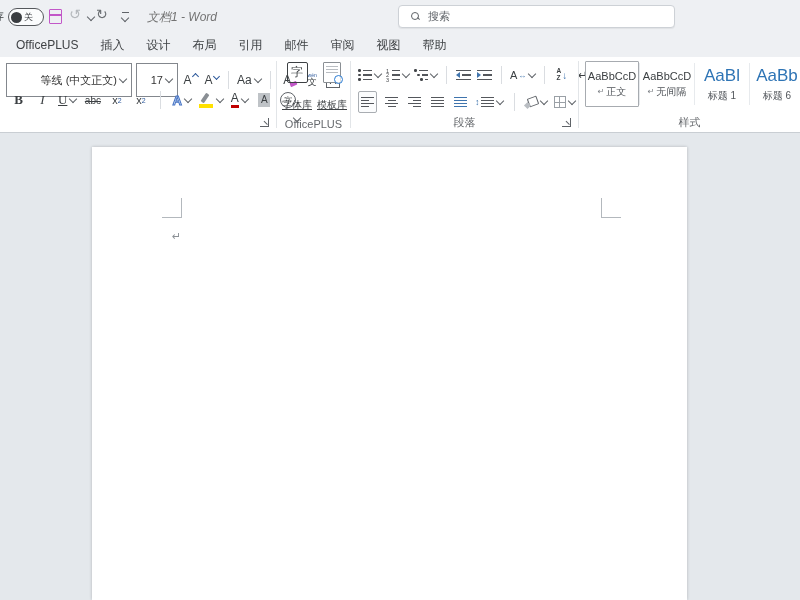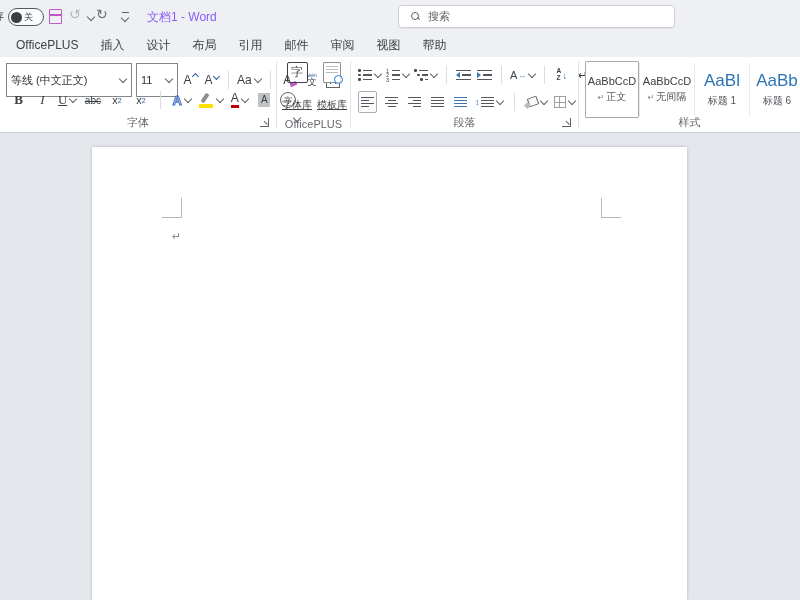--- a/index.html
+++ b/index.html
@@ -11,21 +11,21 @@
   .autosave{position:absolute;left:8px;top:8px;width:34px;height:16px;border:1px solid #55585c;border-radius:9px;background:#fbfcfd;display:flex;align-items:center;}
   .autosave .knob{width:11px;height:11px;border-radius:50%;background:#3a3d41;margin-left:2px;}
   .autosave .st{font-size:9px;color:#3a3d41;margin-left:2px;}
   .saveicon{position:absolute;left:49px;top:9px;width:11px;height:13px;border:1.6px solid #c257c8;border-radius:1px;}
   .saveicon:before{content:"";position:absolute;left:0;right:0;top:4px;height:1.6px;background:#c257c8;}
   .undo{position:absolute;left:69px;top:6px;font-size:14px;color:#b4b8bc;}
   .undo-chv{position:absolute;left:85px;top:16px;}
   .redo{position:absolute;left:96px;top:6px;font-size:14px;color:#6b6f73;}
   .qat-more{position:absolute;left:121px;top:12px;width:8px;}
   .qat-more .bar{width:7px;height:1px;background:#5f6368;margin:0 auto 2px;}
-  .doc-title{position:absolute;left:147px;top:9px;font-size:12px;color:#8b5cf6;}
+  .doc-title{position:absolute;left:147px;top:9px;font-size:12px;color:#737373;font-style:italic;}
   .searchbox{position:absolute;left:398px;top:5px;width:277px;height:23px;background:#fff;border:1px solid #cdd1d6;border-radius:4px;box-sizing:border-box;display:flex;align-items:center;box-shadow:0 1px 1px rgba(0,0,0,.06);}
   .mag{position:relative;width:9px;height:9px;margin:0 8px 0 12px;}
   .mag:before{content:"";position:absolute;left:0;top:0;width:6px;height:6px;border:1.2px solid #5f6368;border-radius:50%;}
   .mag:after{content:"";position:absolute;left:6px;top:6px;width:3px;height:1.2px;background:#5f6368;transform:rotate(45deg);}
   .search-ph{font-size:11px;color:#5f6368;}
 
   
   .tabrow{position:absolute;left:0;top:33px;width:800px;height:24px;background:#eef0f3;display:flex;align-items:center;padding-left:5px;box-sizing:border-box;}
   .tab{font-size:12px;color:#3f4245;padding:0 11px;line-height:24px;white-space:nowrap;}
 
@@ -33,21 +33,21 @@
   .ribbon{position:absolute;left:0;top:57px;width:800px;height:76px;background:#fff;border-bottom:1px solid #c9ced3;box-sizing:border-box;}
   .vsep{position:absolute;top:4px;bottom:4px;width:1px;background:#e2e5e8;}
   .grp{position:absolute;top:0;bottom:0;}
   .glabel{position:absolute;bottom:2px;left:0;right:0;text-align:center;font-size:11px;color:#65686c;}
   .launcher{position:absolute;right:7px;bottom:5px;width:8px;height:8px;border-right:1.2px solid #5f6368;border-bottom:1.2px solid #5f6368;}
   .launcher:before{content:"";position:absolute;right:1px;bottom:1px;width:5px;height:1.2px;background:#5f6368;transform:rotate(45deg);transform-origin:right bottom;}
   .rrow{position:absolute;display:flex;align-items:center;}
   .ib{display:flex;align-items:center;justify-content:center;height:20px;min-width:17px;color:#3c4043;font-size:12px;position:relative;}
   .chv{width:5px;height:5px;border-right:1.1px solid #5f6368;border-bottom:1.1px solid #5f6368;transform:rotate(45deg);margin:-2px 1px 0 3px;flex:0 0 auto;}
   .isep{width:1px;height:18px;background:#dadde1;margin:0 4px;}
-  .combo{display:flex;align-items:center;border:1px solid #83878d;background:#fff;height:20px;box-sizing:border-box;padding:16px 4px;font-size:11px;color:#333;justify-content:space-between;}
+  .combo{display:flex;align-items:center;border:1px solid #83878d;background:#fff;height:20px;box-sizing:border-box;padding:16px 4px;font-size:11px;color:#333;justify-content:flex-end;}
   .serif{font-family:"Liberation Serif","DejaVu Serif",serif;}
   .cu{width:4px;height:4px;border-left:1.2px solid #2b579a;border-top:1.2px solid #2b579a;transform:rotate(45deg);margin:-8px 0 0 1px;}
   .cdn{width:4px;height:4px;border-right:1.2px solid #2b579a;border-bottom:1.2px solid #2b579a;transform:rotate(45deg);margin:-8px 0 0 1px;}
   .clearfmt{position:relative;font-size:12px;}
   .eraser{position:absolute;right:-6px;bottom:1px;width:7px;height:4px;background:#c257c8;border-radius:1px;transform:rotate(-25deg);}
   .phon{display:flex;flex-direction:column;align-items:center;line-height:1;}
   .phon .pt{font-size:5px;color:#2b579a;}
   .phon .pb{font-size:9px;color:#3c4043;}
   .boxA{border:1px solid #5f6368;padding:0 2.5px;font-size:10px;line-height:13px;}
   .bold{font-weight:bold;font-size:13px;}
@@ -97,21 +97,21 @@
   .bucket:before{content:"";position:absolute;left:3px;top:1px;width:8px;height:7px;border:1.2px solid #5f6368;border-radius:1px;transform:rotate(-20deg);}
   .bucket:after{content:"";position:absolute;left:0px;bottom:0px;width:5px;height:5px;background:#b9bdc2;transform:rotate(45deg);}
   .gridic{position:relative;width:12px;height:12px;border:1px solid #9aa0a6;box-sizing:border-box;background:
     linear-gradient(#9aa0a6,#9aa0a6) center/100% 1px no-repeat,
     linear-gradient(#9aa0a6,#9aa0a6) center/1px 100% no-repeat;}
   .zhA{display:flex;align-items:center;font-size:11px;color:#3c4043;}
   .zhA .sm{font-size:8px;color:#3f74ad;margin-left:1px;}
 
   
   .cards{position:absolute;left:6px;top:4px;display:flex;align-items:stretch;}
-  .card{width:54px;height:57px;display:flex;flex-direction:column;align-items:center;justify-content:center;box-sizing:border-box;border:1px solid transparent;}
+  .card{width:54px;height:46px;display:flex;flex-direction:column;align-items:center;justify-content:center;box-sizing:border-box;border:1px solid transparent;}
   .card.sel{border:1px solid #a7abb0;background:#fff;border-radius:1px;}
   .card .prev{font-size:11px;color:#3c4043;white-space:nowrap;}
   .card.heading .prev{font-size:17px;color:#2e74b5;text-align:center;}
   .card .lbl{font-size:10px;color:#51555a;margin-top:3px;white-space:nowrap;display:flex;align-items:center;gap:2px;}
   .card .lbl .pm{font-size:8px;color:#7a7e83;}
   .csep{width:1px;background:#e7eaed;margin:2px 0;}
 
   
   .docarea{position:absolute;left:0;top:133px;width:800px;height:467px;background:#e4e8ec;}
   .page{position:absolute;left:92px;top:14px;width:595px;height:453px;background:#fff;box-shadow:0 0 3px rgba(0,0,0,.22);}
@@ -160,21 +160,21 @@
 
   <div class="ribbon">
 
     <div class="grp" style="left:0;width:276px;">
       <div class="rrow" style="left:6px;top:6px;gap:4px;">
         <div class="combo" style="width:126px;">
           <span>等线 (中文正文)</span>
           <span class="chv"></span>
         </div>
         <div class="combo" style="width:42px;">
-          <span>11</span>
+          <span>17</span>
           <span class="chv"></span>
         </div>
         <div class="ib">
           <span>A</span>
             <span class="cu"></span>
         </div>
         <div class="ib">
           <span>A</span>
             <span class="cdn"></span>
         </div>
@@ -228,21 +228,20 @@
           <span class="fc">A</span>
             <span class="chv"></span>
         </div>
         <div class="ib">
           <span class="shadeA">A</span>
         </div>
         <div class="ib">
           <span class="enclose">字</span>
         </div>
       </div>
-      <div class="glabel">字体</div>
       <div class="launcher"></div>
     </div>
     <div class="vsep" style="left:276px;"></div>
 
     <div class="grp" style="left:277px;width:73px;">
       <div class="bigbtn" style="left:3px;">
         <span class="fontlib-ic">字</span>
         <span class="blbl">字体库</span>
         <span class="chv" style="margin:3px 0 0 0;"></span>
       </div>

